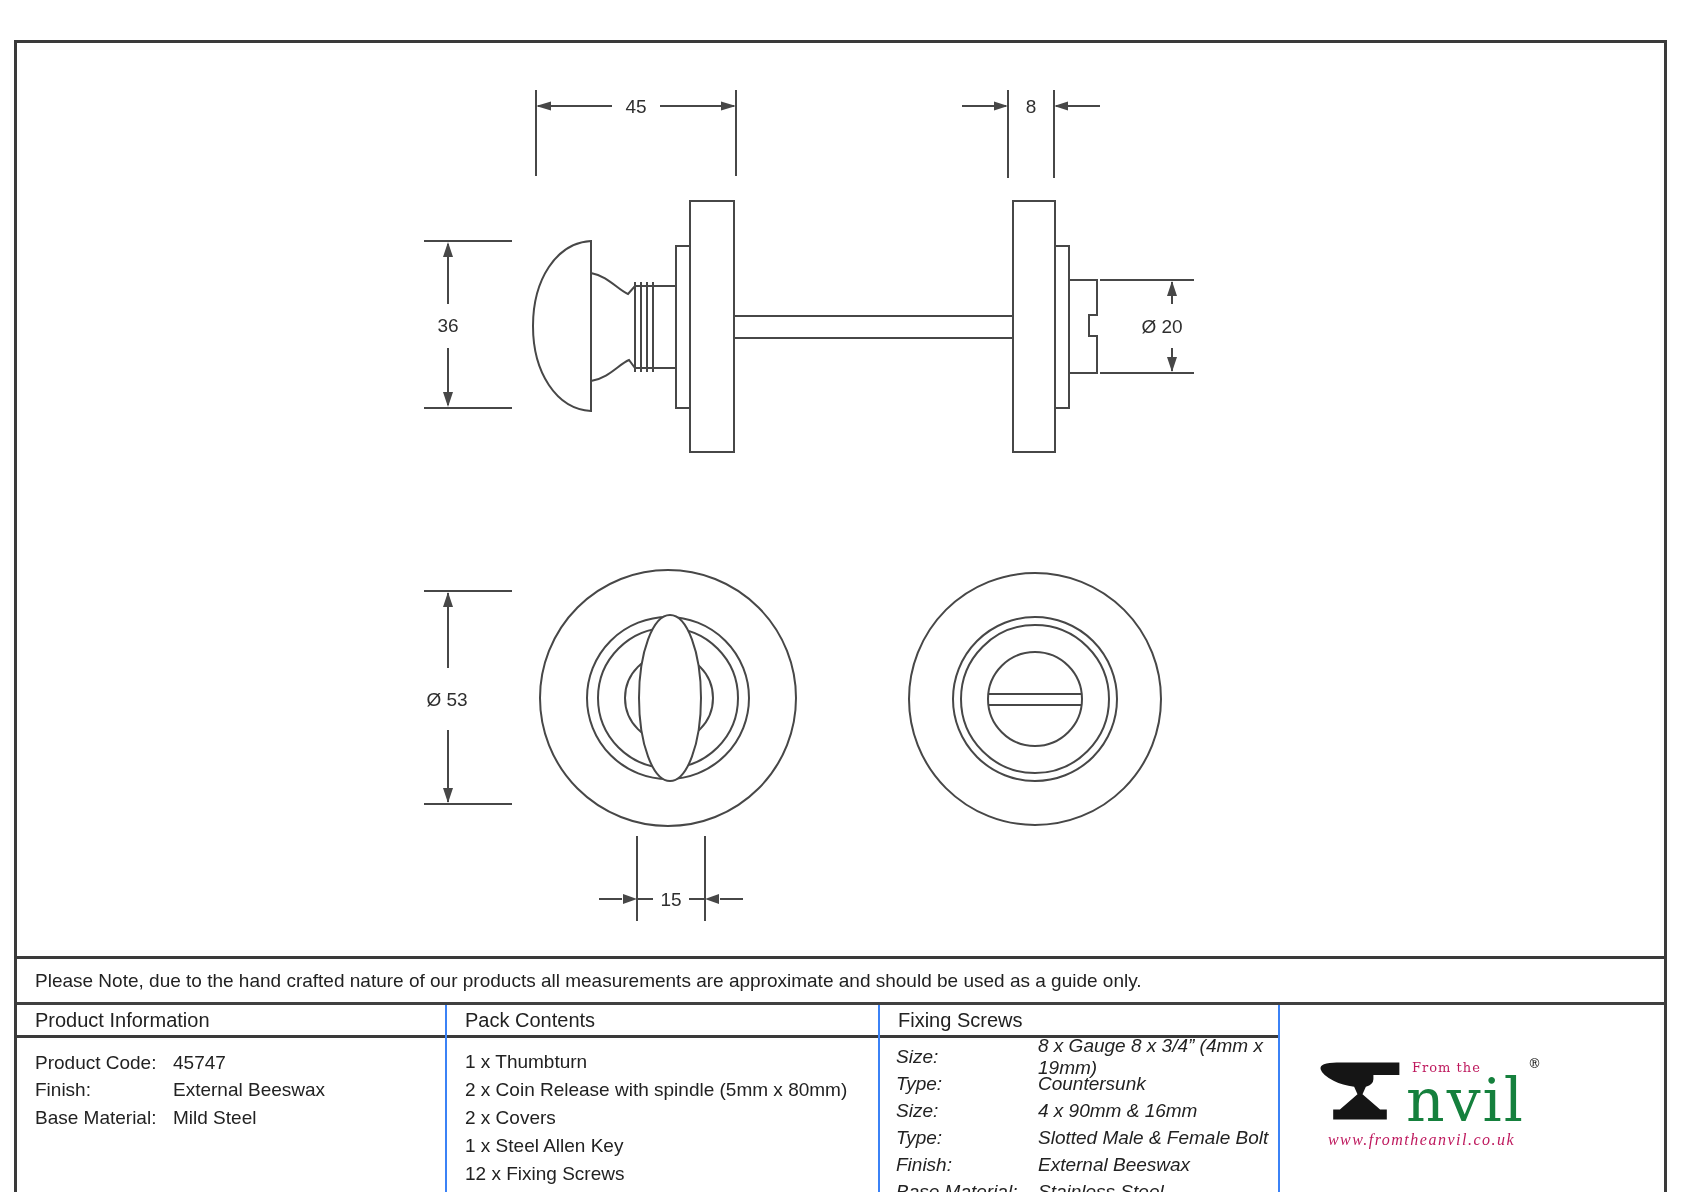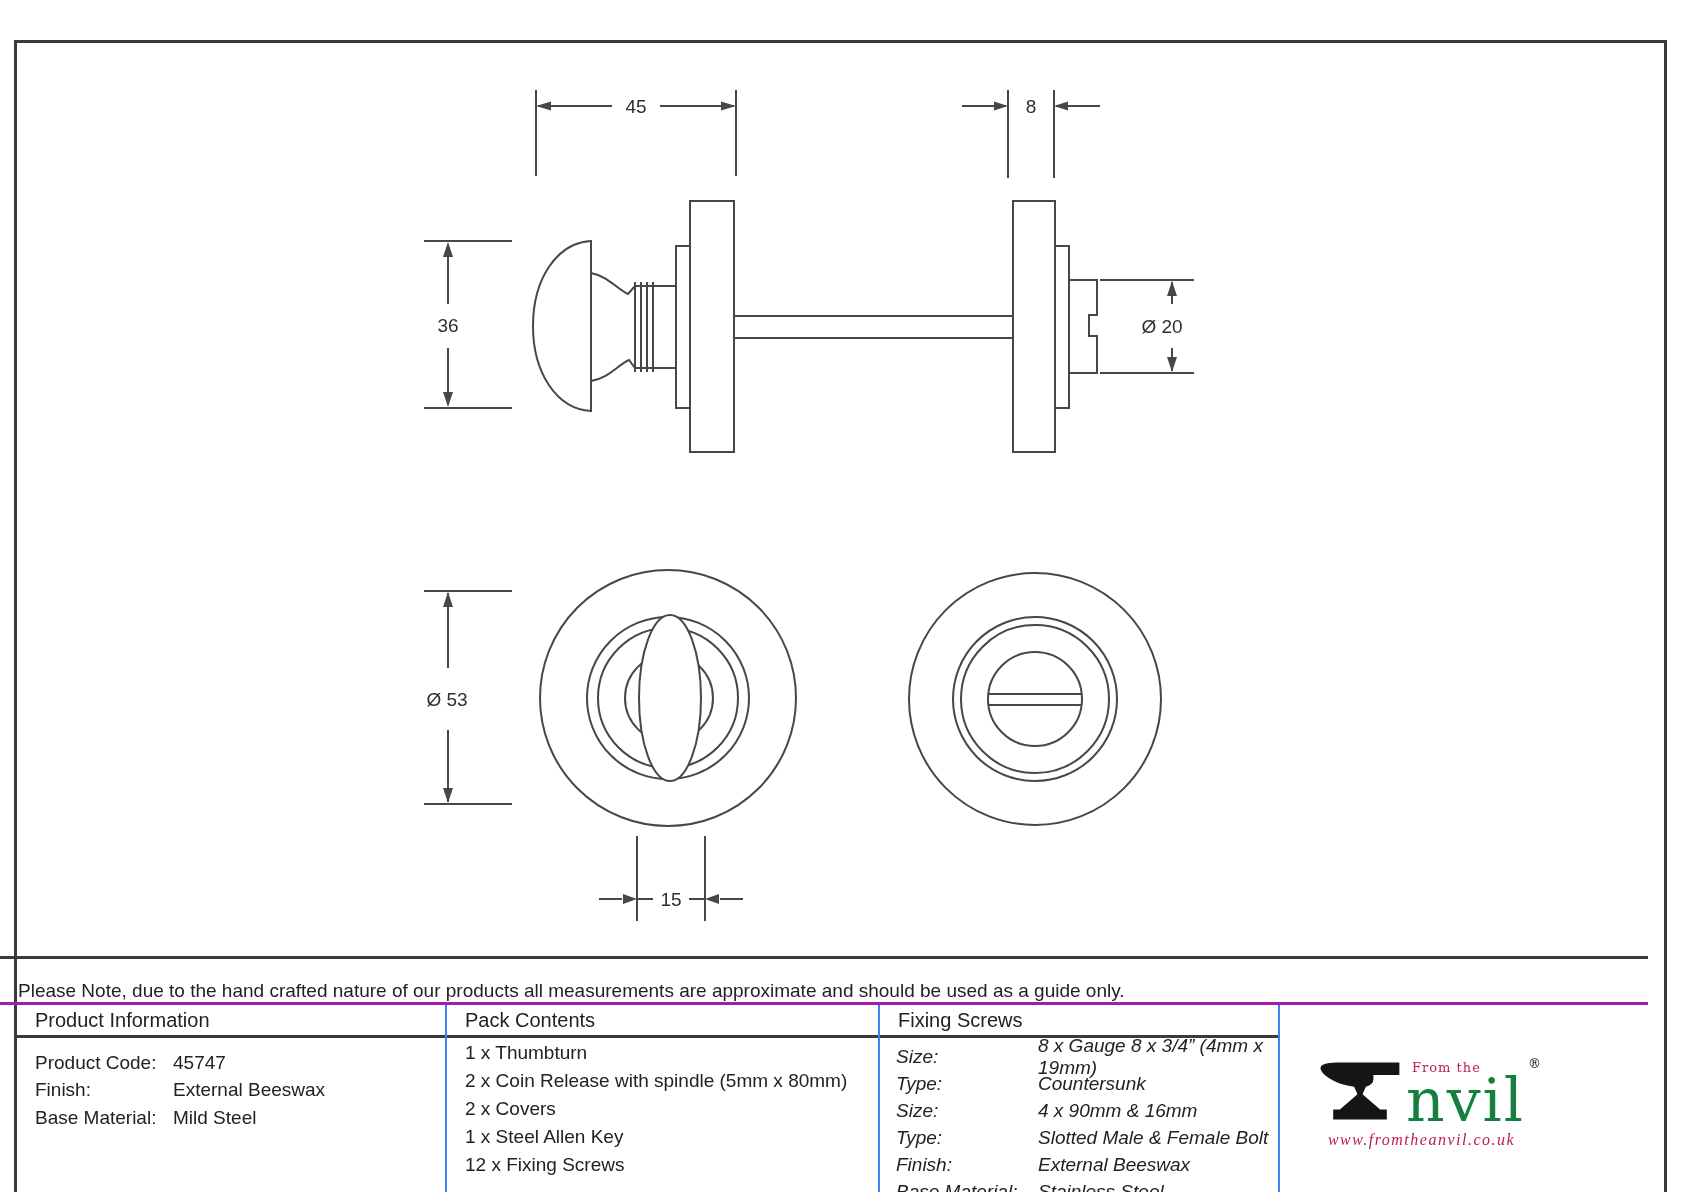--- a/index.html
+++ b/index.html
@@ -6,35 +6,35 @@
   .sheet{position:relative;width:1682px;height:1192px;background:#fff;
          font-family:"Liberation Sans",sans-serif;color:#222;overflow:hidden;margin-top:28px;}
   .page-border{position:absolute;left:14px;top:12px;right:15px;bottom:13px;
          border:3px solid #3a3a3a;}
   svg.drawing{position:absolute;left:0;top:0;width:1682px;height:1192px;}
   svg.drawing .ln{stroke:#474747;stroke-width:2;fill:none;}
   svg.drawing .fw{stroke:#474747;stroke-width:2;fill:#ffffff;}
   svg.drawing .ar{fill:#474747;stroke:none;}
   svg.drawing text{font-family:"Liberation Sans",sans-serif;font-size:19px;fill:#2f2f2f;
          text-anchor:middle;dominant-baseline:central;}
-  .note{position:absolute;left:0;top:928px;width:1648px;height:49px;box-sizing:border-box;
-        border-top:3px solid #3a3a3a;border-bottom:3px solid #a21caf;
-        display:flex;align-items:flex-end;padding-left:18px;font-size:19px;}
+  .note{position:absolute;left:17px;top:928px;width:1648px;height:49px;box-sizing:border-box;
+        border-top:3px solid #3a3a3a;border-bottom:3px solid #404040;
+        display:flex;align-items:center;padding-left:18px;font-size:19px;}
   .info-table{position:absolute;left:17px;top:977px;width:1648px;height:199px;display:flex;}
   .col{box-sizing:border-box;height:100%;}
   .col + .col{border-left:2px solid #3b82f6;}
   .col-product{width:428px;}
   .col-pack{width:433px;}
   .col-fix{width:400px;}
   .col-logo{width:285px;}
   .col-header{height:33px;box-sizing:border-box;border-bottom:3px solid #3a3a3a;
         display:flex;align-items:center;padding-left:18px;font-size:20px;}
   .col-body{padding-left:18px;font-size:19px;}
   .col-product .col-body{padding-top:11px;}
-  .col-pack .col-body{padding-top:1px;}
+  .col-pack .col-body{padding-top:10px;}
   .col-fix .col-body{padding-top:5px;padding-left:16px;font-style:italic;}
   .trow{display:flex;align-items:center;height:27.5px;}
   .col-pack .trow{height:28px;}
   .col-fix .trow{height:27px;}
   .col-product .lbl{width:138px;flex:none;}
   .col-fix .lbl{width:142px;flex:none;}
   
   .col-logo{display:flex;align-items:center;justify-content:center;}
   .logo{display:flex;flex-direction:column;align-items:center;}
   .logo-row{display:flex;align-items:flex-end;}

